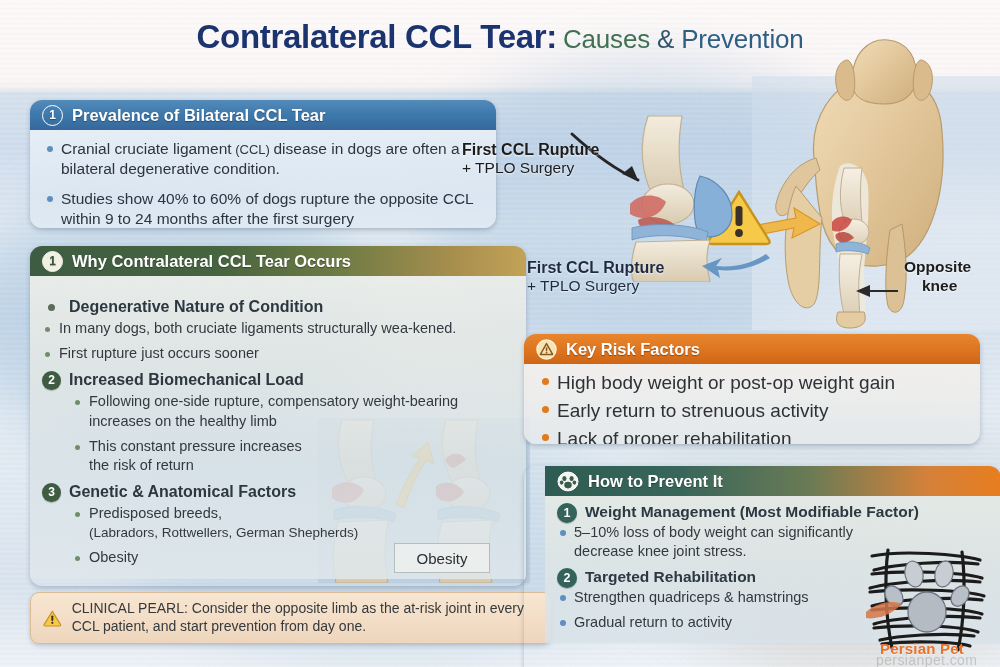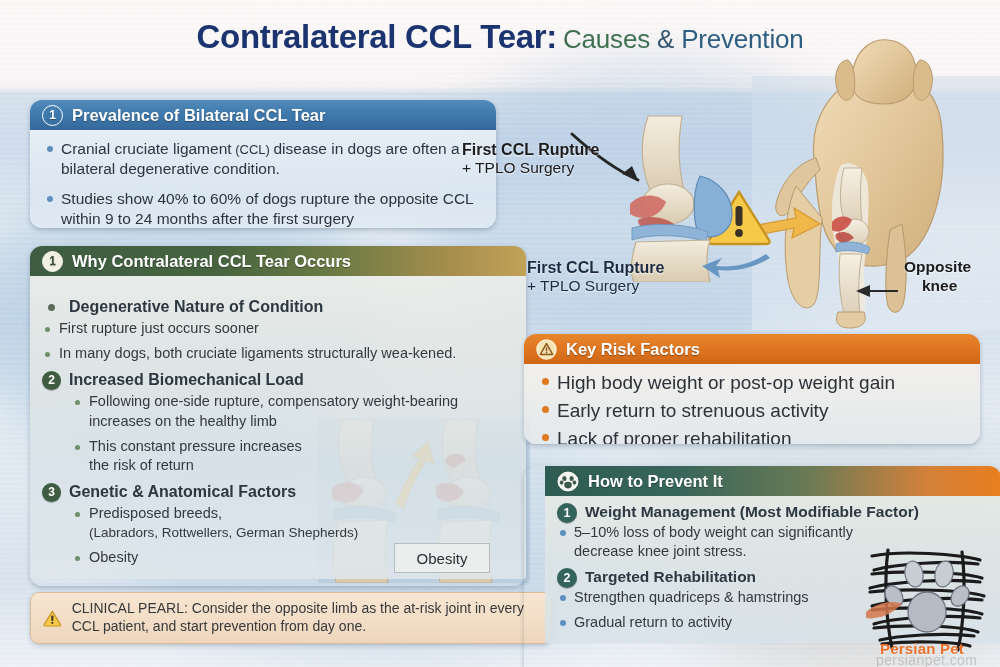--- a/index.html
+++ b/index.html
@@ -329,22 +329,22 @@
       <span class="badge filled">1</span>
       <span>Why Contralateral CCL Tear Occurs</span>
     </div>
     <div class="card-body">
 
       <div class="g-item">
         <span class="g-dot"></span>
         <span class="g-title">Degenerative Nature of Condition</span>
       </div>
       <ul class="b sub g-sub">
+        <li>In many dogs, both cruciate ligaments structurally wea-kened.</li>
         <li>First rupture just occurs sooner</li>
-        <li>In many dogs, both cruciate ligaments structurally wea-kened.</li>
       </ul>
 
       <div class="g-item">
         <span class="g-num">2</span>
         <span class="g-title">Increased Biomechanical Load</span>
       </div>
       <ul class="b sub g-sub" style="margin-left:30px;">
         <li>Following one-side rupture, compensatory weight-bearing increases on the healthy limb</li>
         <li style="max-width:235px;">This constant pressure increases the risk of return</li>
       </ul>

